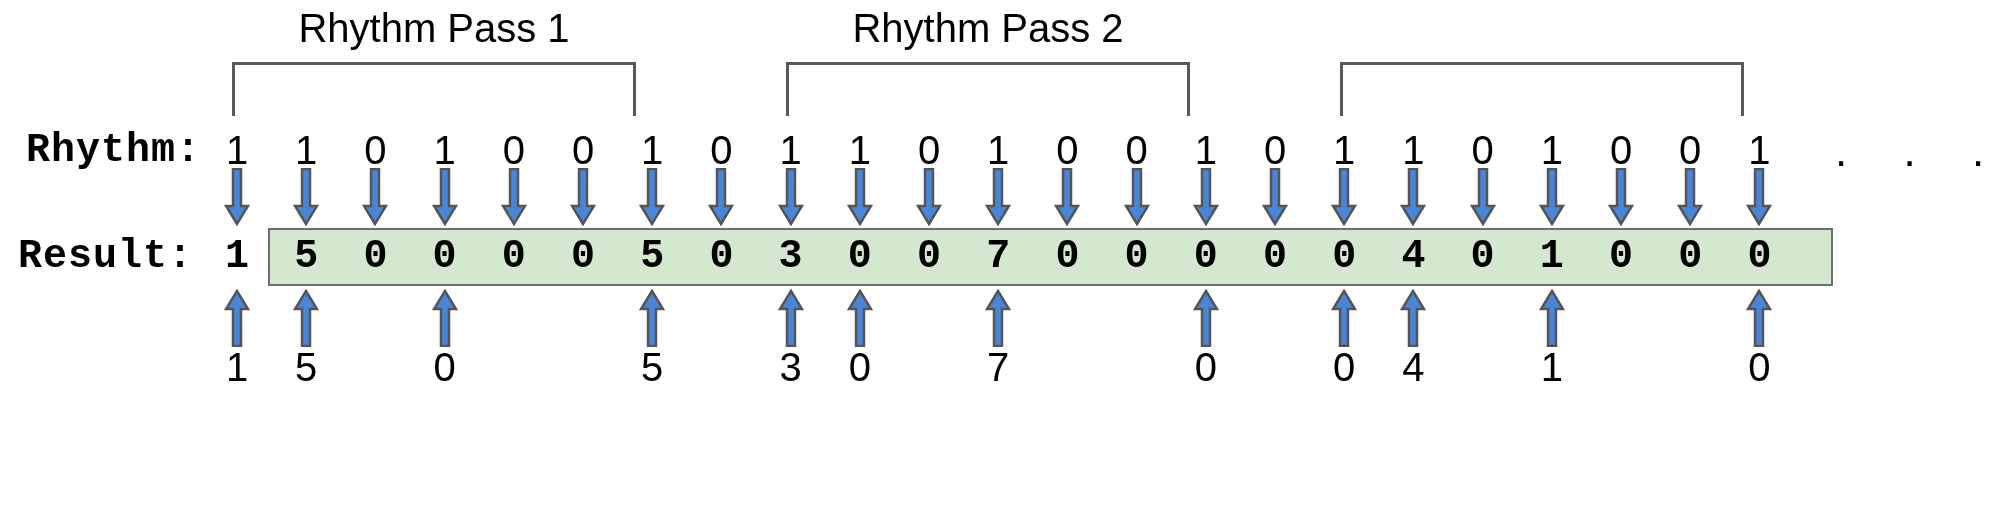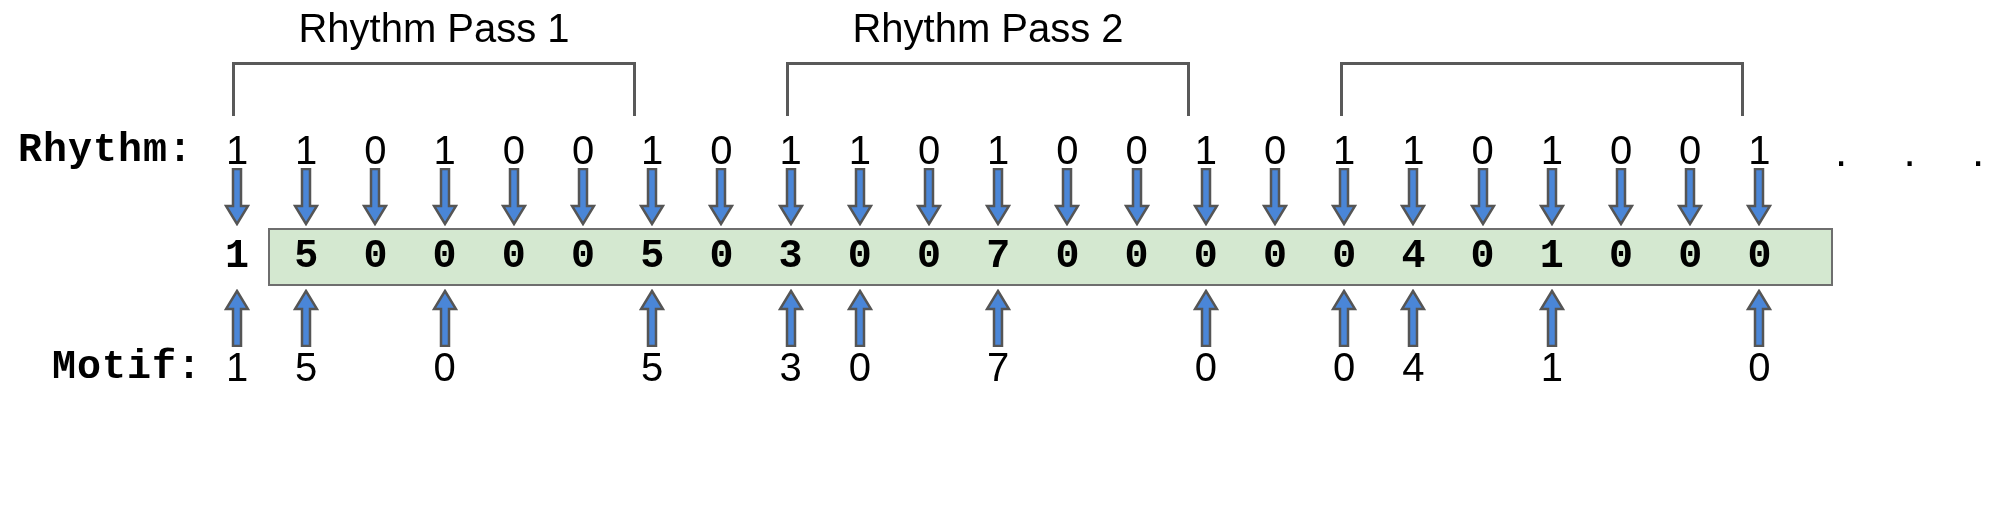--- a/index.html
+++ b/index.html
@@ -46,21 +46,21 @@
 
   .row-label {
     position: absolute;
     font-family: "Liberation Mono", monospace;
     font-weight: bold;
     font-size: 40px;
     color: #000000;
     white-space: nowrap;
     letter-spacing: 1px;
   }
-  #rhythm-label { left: 18px; top: 128px; }
+  #rhythm-label { left: 26px; top: 128px; }
   #result-label { left: 18px; top: 234px; }
   #motif-label  { left: 52px; top: 345px; }
 
   .cell {
     position: absolute;
     width: 70px;
     text-align: center;
     font-family: "Liberation Sans", sans-serif;
     font-size: 40px;
     color: #000000;
@@ -118,21 +118,21 @@
 <div id="stage">
 
   <div class="pass-label" id="pass-label-0" style="left:232px; width:404px;">Rhythm Pass 1</div>
   <div class="pass-label" id="pass-label-1" style="left:786px; width:404px;">Rhythm Pass 2</div>
 
   <div class="bracket" style="left:232px; width:404px;"></div>
   <div class="bracket" style="left:786px; width:404px;"></div>
   <div class="bracket" style="left:1340px; width:404px;"></div>
 
   <div class="row-label" id="rhythm-label">Rhythm:</div>
-  <div class="row-label" id="motif-label">Motif:</div>
+  <div class="row-label" id="result-label">Result:</div>
 
   <div id="result-band"></div>
 
   <div id="dynamic-layer">
       <div class="cell rhythm-cell" style="left: 202px;">1</div>
       <div class="cell rhythm-cell" style="left: 271.2px;">1</div>
       <div class="cell rhythm-cell" style="left: 340.4px;">0</div>
       <div class="cell rhythm-cell" style="left: 409.6px;">1</div>
       <div class="cell rhythm-cell" style="left: 478.8px;">0</div>
       <div class="cell rhythm-cell" style="left: 548px;">0</div>

